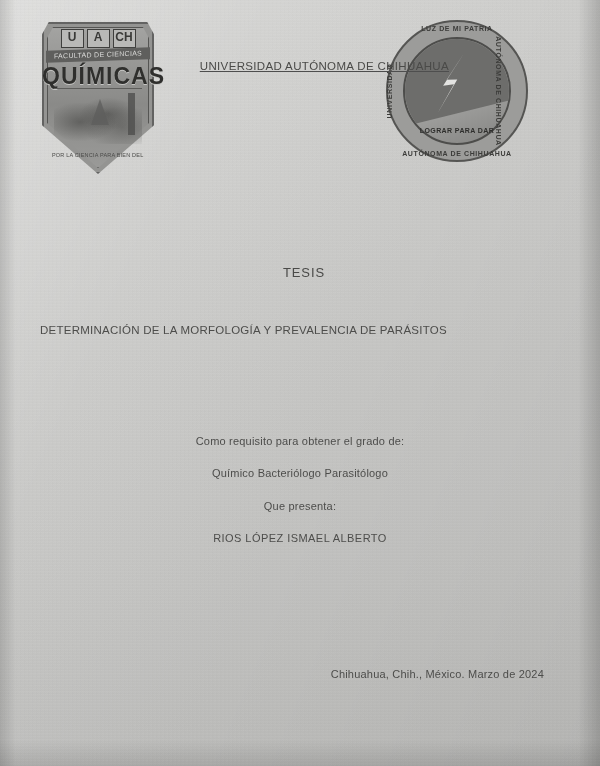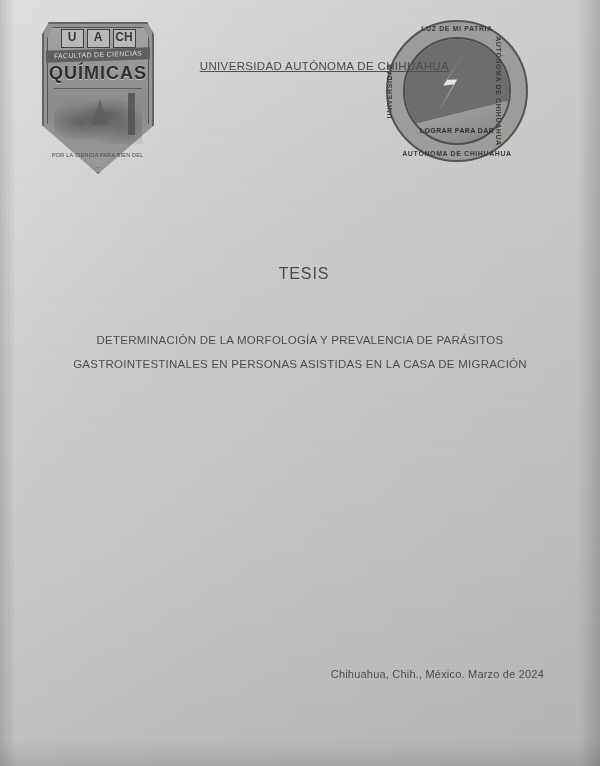--- a/index.html
+++ b/index.html
@@ -103,21 +103,21 @@
     line-height: 12px;
     text-align: center;
     transform: skewY(-2deg);
     white-space: nowrap;
     overflow: hidden;
   }
   .crest-left .quimicas {
     position: absolute;
     top: 41px; left: 0; right: 0;
     text-align: center;
-    font-size: 18px;
+    font-size: 23px;
     font-weight: bold;
     letter-spacing: 1px;
     color: #2f2f2d;
     text-shadow: 0 1px 0 #c6c6c4;
   }
   .crest-left .figure {
     position: absolute;
     top: 66px; left: 12px; right: 12px; bottom: 30px;
     border-top: 1px solid #5d5d5b;
     background:
@@ -245,32 +245,30 @@
     line-height: 1.9;
     white-space: nowrap;
   }
 
   
   .tesis {
     position: absolute;
     left: 8px; right: 0;
     top: 265px;
     text-align: center;
-    font-size: 16px;
+    font-size: 13px;
     letter-spacing: 0.9px;
     color: #4a4a48;
   }
 
   .title-block {
     position: absolute;
     left: 40px;
     right: 40px;
     top: 318px;
-    text-align: center;
-    margin-top: 10px;
   }
   .title-block .tline {
     font-size: 11.5px;
     letter-spacing: 0.25px;
     color: #4d4d4b;
     line-height: 2.1;
     white-space: nowrap;
   }
 
   .requisite-block {
@@ -340,19 +338,24 @@
   </div>
 
   <div class="header-text">
     <div class="line">UNIVERSIDAD AUTÓNOMA DE CHIHUAHUA</div>
   </div>
 
   <div class="tesis">TESIS</div>
 
   <div class="title-block">
     <div class="tline">DETERMINACIÓN DE LA MORFOLOGÍA Y PREVALENCIA DE PARÁSITOS</div>
-    <div class="tline">GASTROINTESTINALES EN PERSONAS ASISTIDAS EN LA CASA DE MIGRACIÓN</div>
-  </div>
-
+  </div>
+
+  <div class="requisite-block">
+    <div class="rline">Como requisito para obtener el grado de:</div>
+    <div class="rline">Químico Bacteriólogo Parasitólogo</div>
+    <div class="rline">Que presenta:</div>
+    <div class="rline author">RIOS LÓPEZ ISMAEL ALBERTO</div>
+  </div>
 
   <div class="place-date">Chihuahua, Chih., México. Marzo de 2024</div>
 
 </div>
 
 </body></html>

